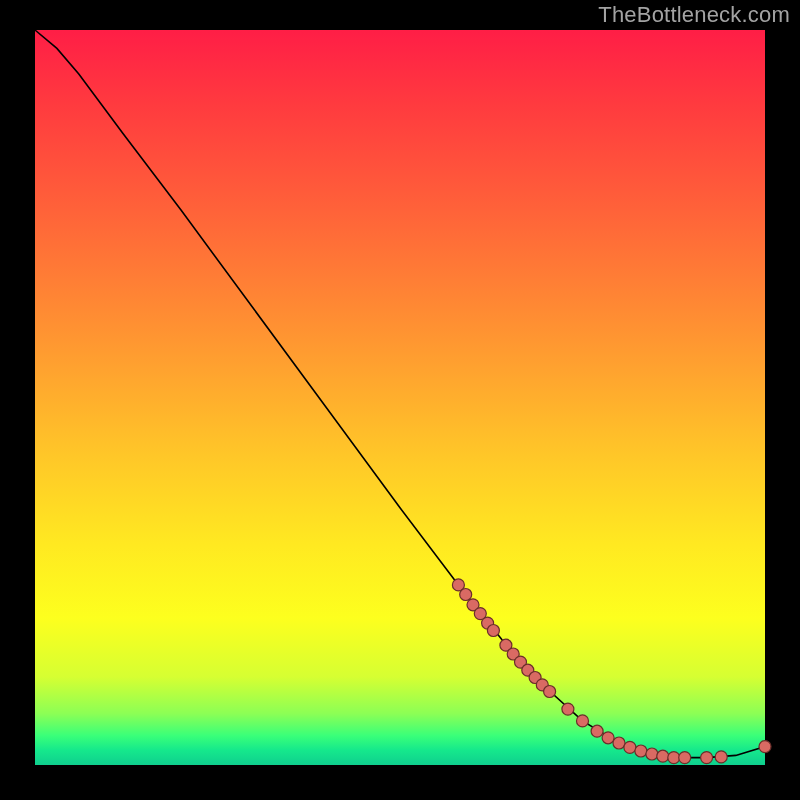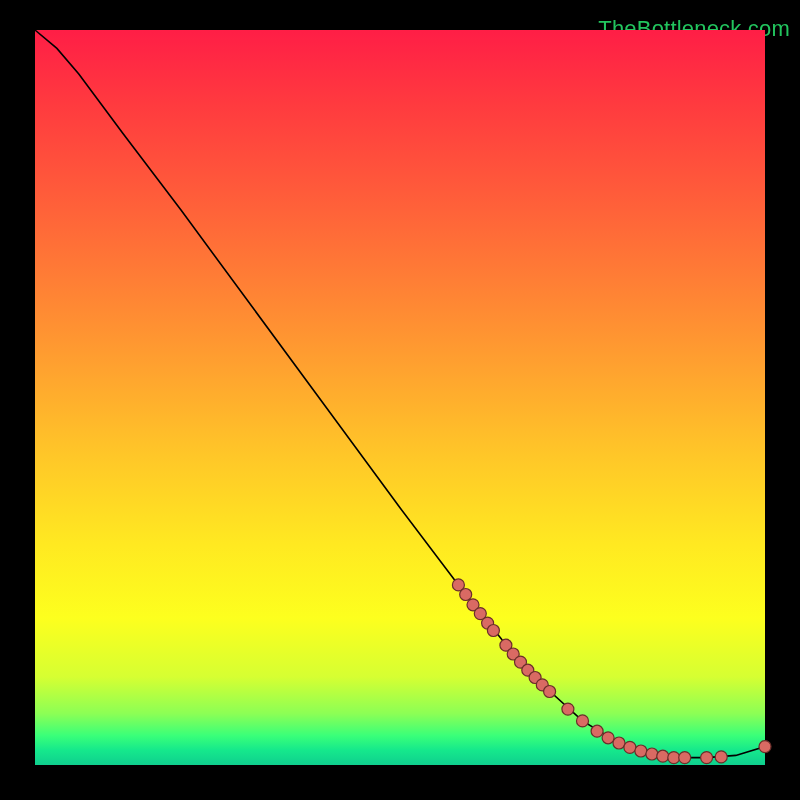--- a/index.html
+++ b/index.html
@@ -12,23 +12,23 @@
     overflow: hidden;
   }
   .frame {
     position: relative;
     width: 800px;
     height: 800px;
     background: #000;
   }
   .attribution {
     position: absolute;
-    top: 16px;
+    top: 2px;
     right: 10px;
-    color: #22c55e;
+    color: #a3a3a3;
     font-size: 22px;
     font-weight: 400;
     letter-spacing: 0.2px;
   }
   .plot-area {
     position: absolute;
     left: 35px;
     top: 30px;
     width: 730px;
     height: 735px;

